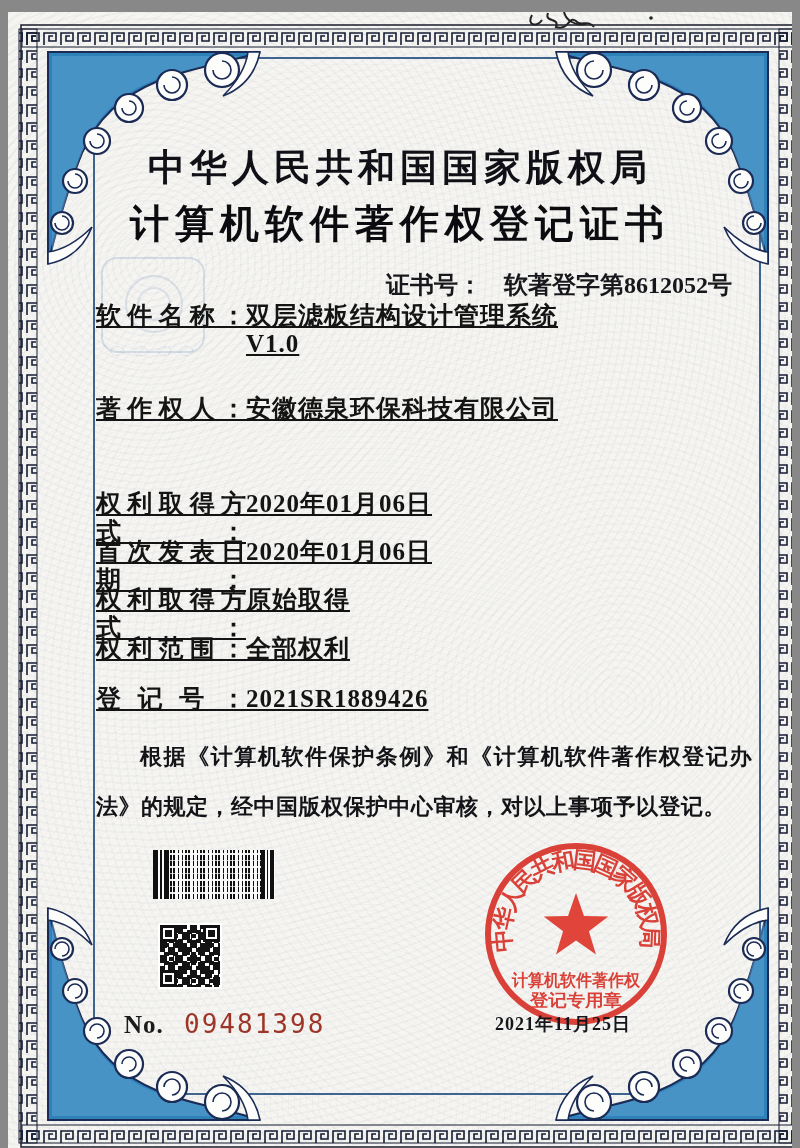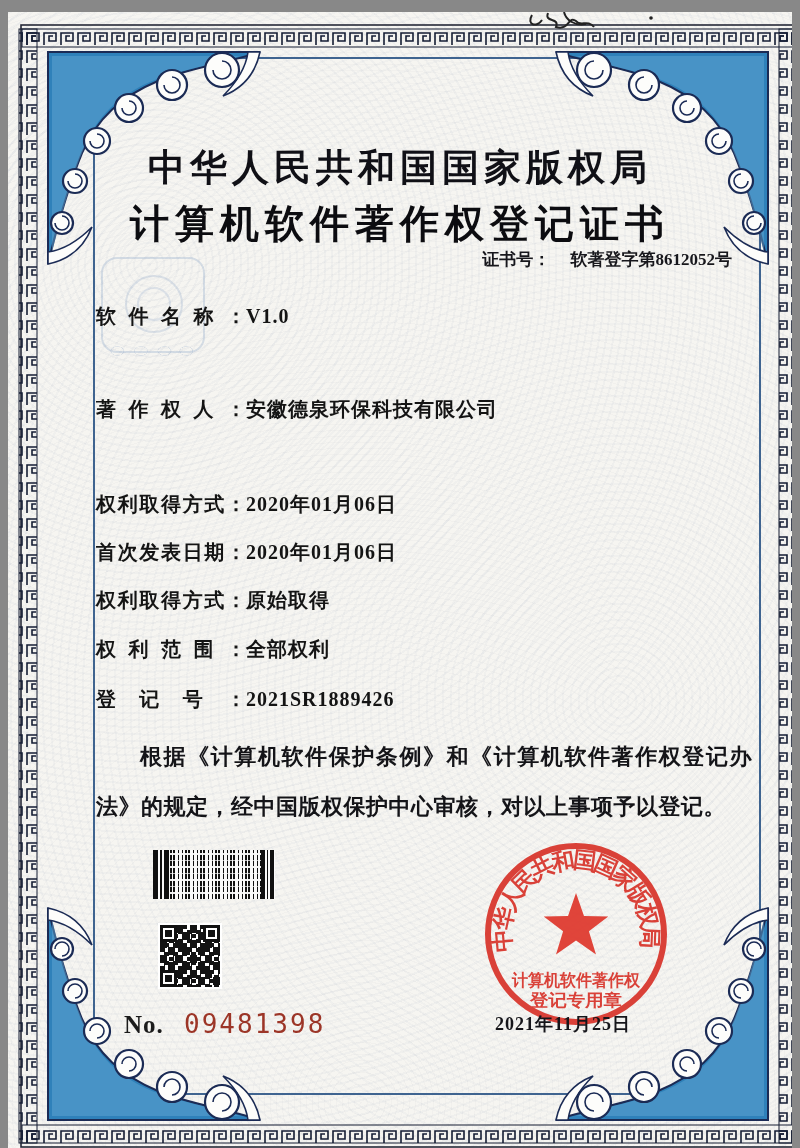--- a/index.html
+++ b/index.html
@@ -18,24 +18,24 @@
   .border-svg,.seal-svg,.hand-svg{position:absolute;left:0;top:0;}
   .issuer{
     position:absolute;left:0;top:131px;width:100%;text-align:center;
     font-size:37px;font-weight:900;letter-spacing:5px;color:#101016;
   }
   .cert-title{
     position:absolute;left:0;top:185px;width:100%;text-align:center;
     font-size:39px;font-weight:900;letter-spacing:6px;color:#0c0c10;
   }
   .certno{
-    position:absolute;top:236px;right:60px;font-size:17px;font-weight:bold;color:#17171c;
+    position:absolute;top:257px;right:60px;font-size:24px;font-weight:bold;color:#17171c;
   }
   .certno .v{margin-left:16px;}
-  .frow{position:absolute;left:88px;display:flex;font-size:20px;font-weight:bold;line-height:28px;}
+  .frow{position:absolute;left:88px;display:flex;font-size:25px;font-weight:bold;line-height:28px;text-decoration:underline;}
   .flabel{width:150px;text-align:justify;text-align-last:justify;flex:none;}
   .fval{letter-spacing:1px;}
   .f0{top:290px}.f1{top:383px}.f2{top:478px}.f3{top:526px}.f4{top:574px}.f5{top:623px}.f6{top:673px}
   .statement{
     position:absolute;left:88px;top:720px;width:656px;
     font-size:22px;font-weight:bold;line-height:50px;letter-spacing:.5px;
     text-indent:44px;text-align:justify;color:#141418;
   }
   
   .ghost{position:absolute;left:93px;top:245px;width:100px;height:92px;
@@ -143,20 +143,21 @@
   <div class="cert-title">计算机软件著作权登记证书</div>
 
   <div class="certno">
     <span>证书号：</span>
     <span class="v">软著登字第8612052号</span>
   </div>
 
   <div class="frow f0">
     <span class="flabel">软件名称：</span>
     <span class="fval">
+      <span style="display:block">双层滤板结构设计管理系统</span>
       <span style="display:block">V1.0</span>
     </span>
   </div>
   <div class="frow f1">
     <span class="flabel">著作权人：</span>
     <span class="fval">安徽德泉环保科技有限公司</span>
   </div>
   <div class="frow f2">
     <span class="flabel">权利取得方式：</span>
     <span class="fval">2020年01月06日</span>

